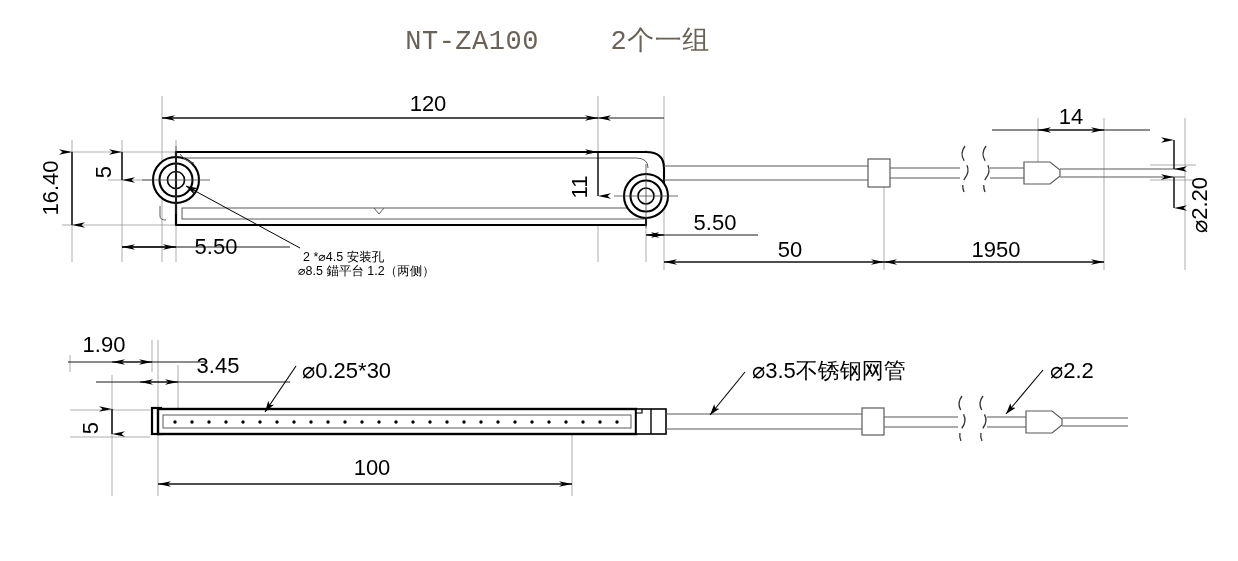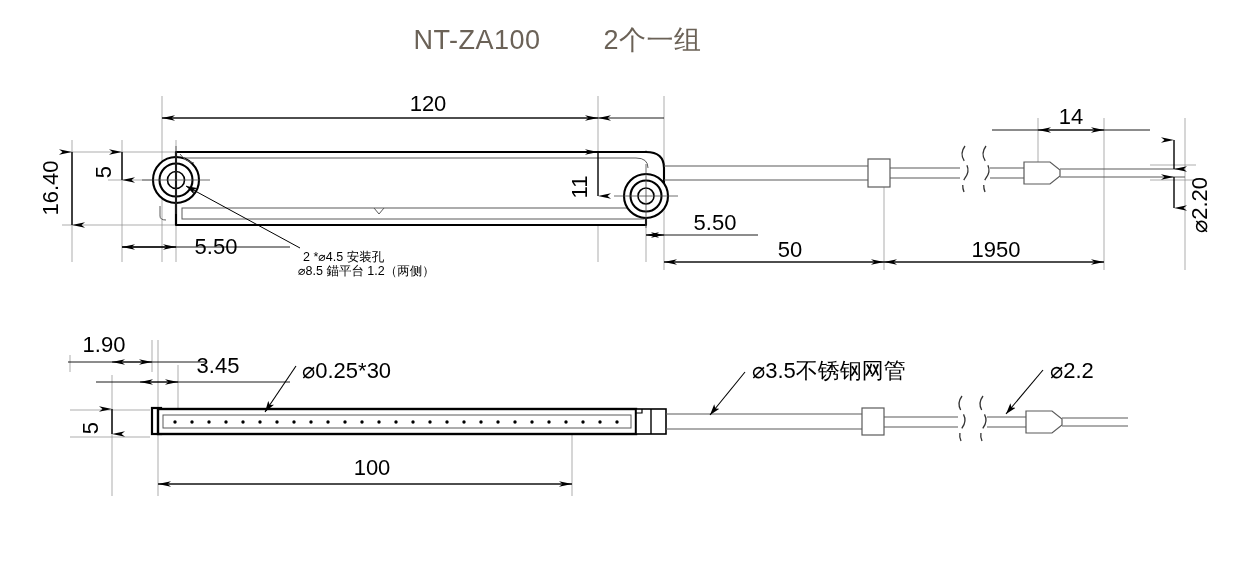--- a/index.html
+++ b/index.html
@@ -5,21 +5,21 @@
   html,body{margin:0;padding:0;background:#ffffff;}
   body{
     width:1238px;height:561px;overflow:hidden;position:relative;
     font-family:"Liberation Sans","DejaVu Sans",sans-serif;
     color:#111;
   }
   #drawing{position:absolute;left:0;top:0;width:1238px;height:561px;}
   .ttl{
     position:absolute;left:0;top:22px;width:1115px;text-align:center;
     font-size:27px;letter-spacing:.5px;color:#6b6257;
-    font-family:Liberation Sans, sans-serif;
+    font-family:Liberation Mono, monospace;
     white-space:pre;
   }
   svg text{font-family:"Liberation Sans","DejaVu Sans",sans-serif;fill:#000;}
   .dim{font-size:22px;}
   .note{font-size:12.5px;}
   .note2{font-size:12.5px;}
 </style>
 </head>
 <body>
 

